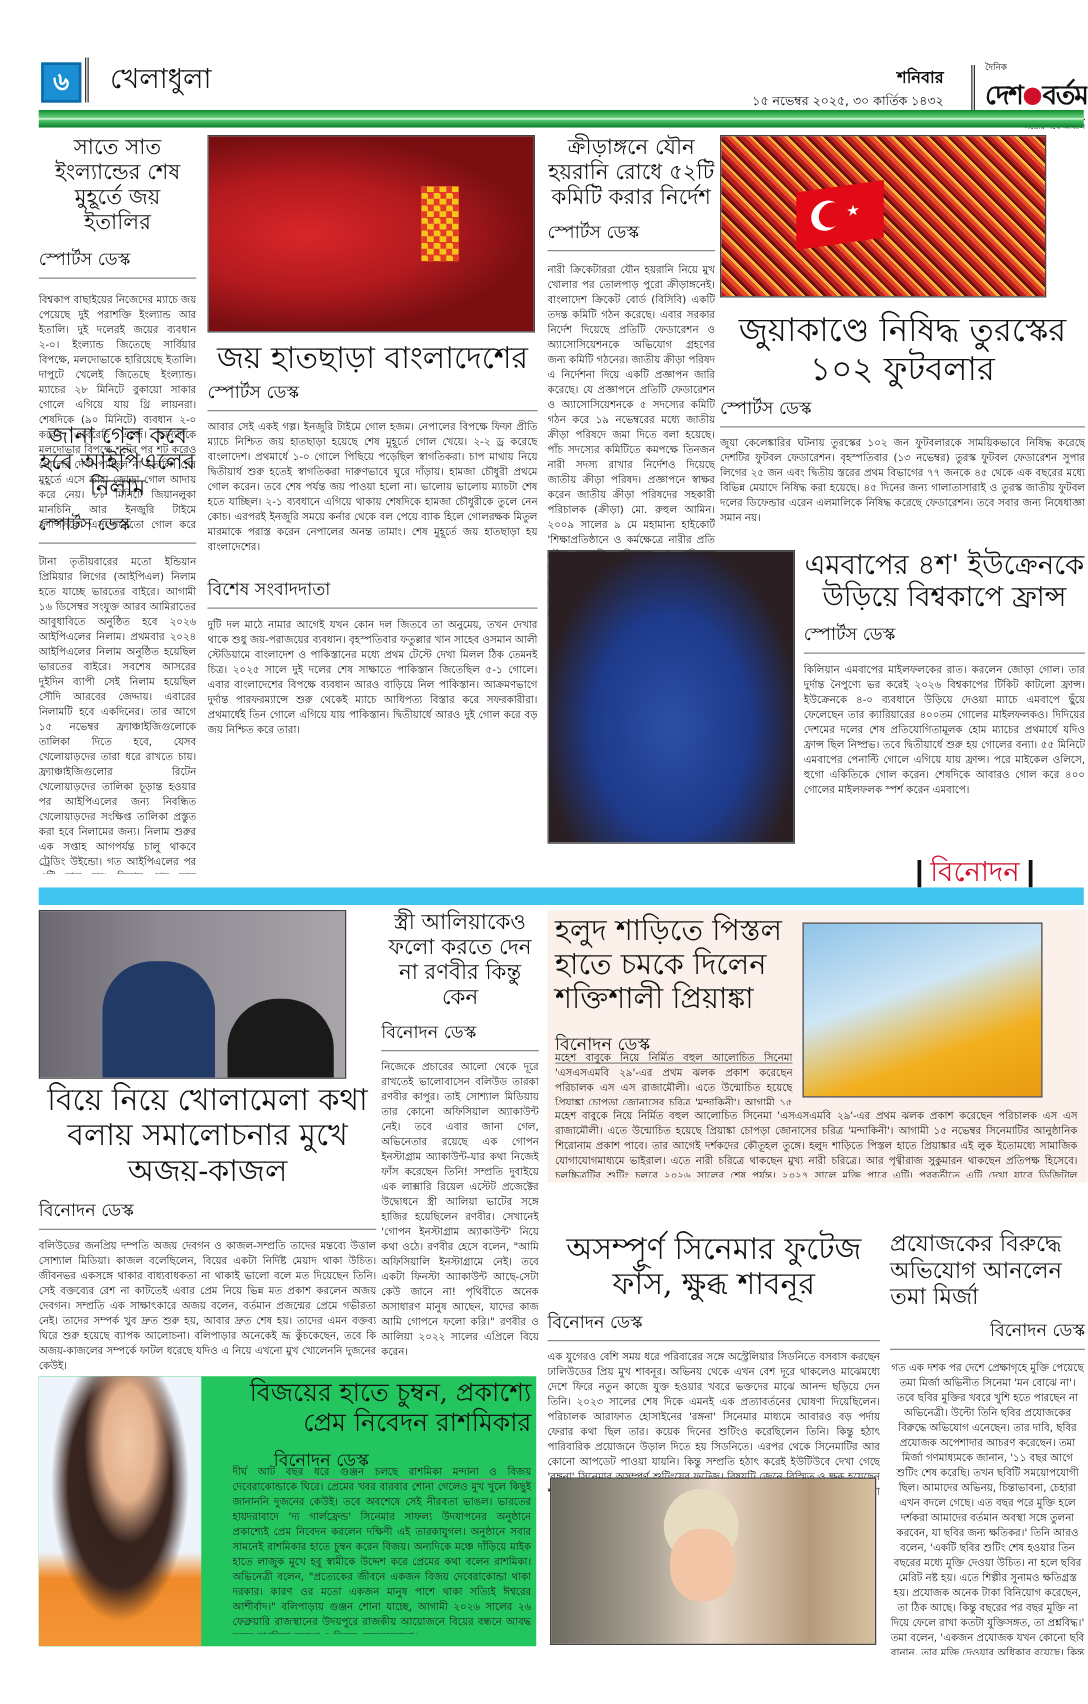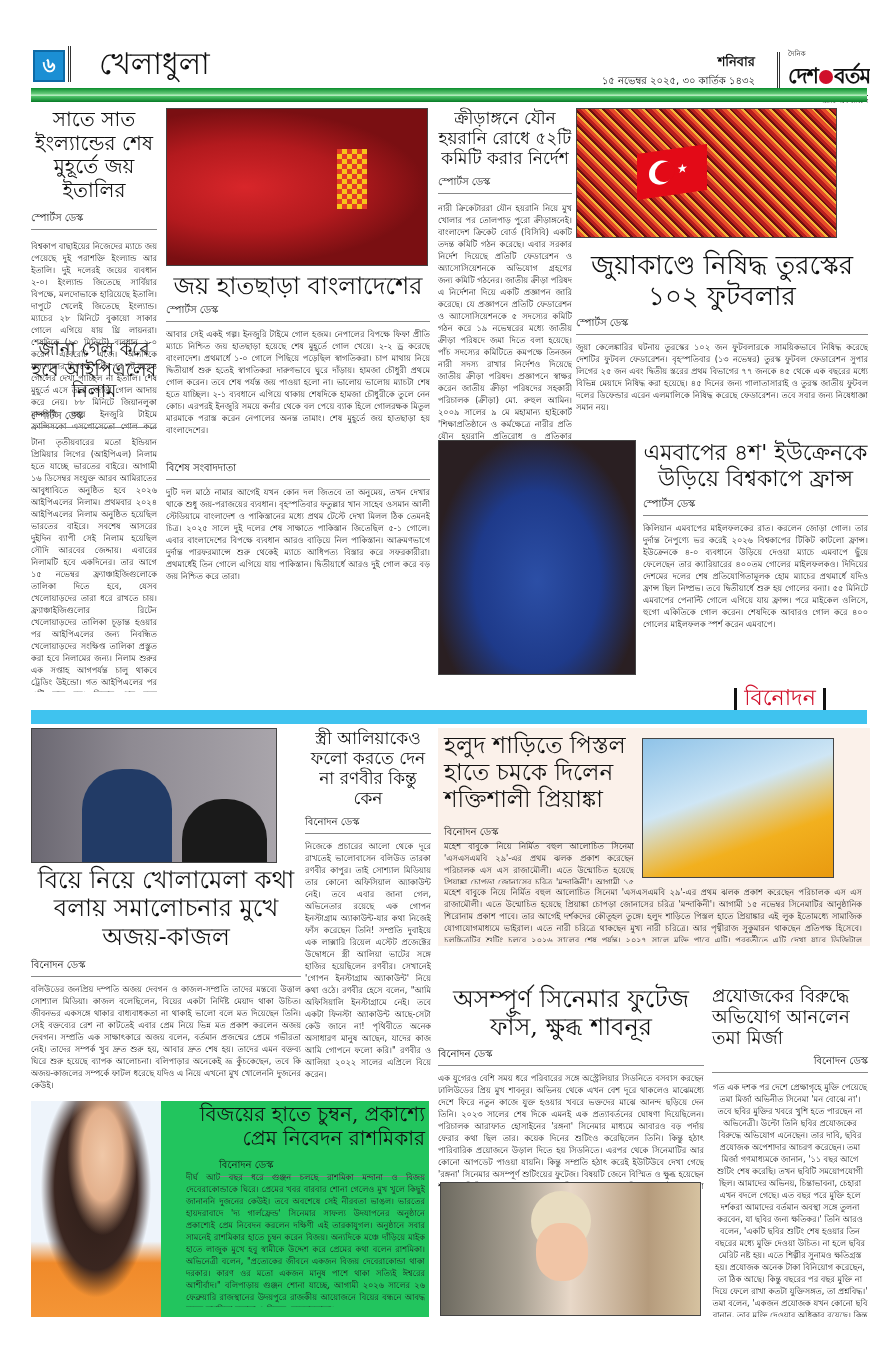--- a/index.html
+++ b/index.html
@@ -1,31 +1,31 @@
 <!DOCTYPE html>
 <html><head>
 <meta charset="utf-8">
 <style>
 *{box-sizing:border-box;margin:0;padding:0}
 body{width:870px;height:1363px;background:#fff;font-family:"DejaVu Sans","Liberation Sans",sans-serif;color:#111;position:relative;overflow:hidden}
 .abs{position:absolute}
 .pagenum{left:33px;top:50px;width:32px;height:32px;background:#1b8fd4;border:2px solid #0d6aa6;color:#fff;font-size:20px;font-weight:bold;display:flex;align-items:center;justify-content:center}
-.sect{left:68px;top:46px;font-size:30px;line-height:36px;padding-left:28px;border-left:3px double #333;font-family:"DejaVu Serif",serif}
+.sect{left:68px;top:46px;font-size:22px;line-height:36px;padding-left:17px;border-left:3px double #333;font-family:"DejaVu Serif",serif}
 .dateblock{left:540px;top:52px;width:240px;text-align:right;padding-right:22px;border-right:3px double #333}
 .dateblock .day{font-size:13px;font-weight:bold}
 .dateblock .date{font-size:10px}
 .logo{left:788px;top:48px;width:80px}
 .logo .small{font-size:7px}
 .logo .name{font-size:21px;font-weight:bold;white-space:nowrap;letter-spacing:-1px}
 .logo .name .dot{display:inline-block;width:14px;height:14px;border-radius:50%;background:#d0102b;vertical-align:middle;margin:0 1px}
 .logo .tag{font-size:6px;text-align:right;border-top:1px solid #333;margin-left:10px}
 .greenbar{left:31px;top:88px;width:836px;height:14px;background:linear-gradient(180deg,#0a8c2c 0%,#6fd182 45%,#e8ffe8 50%,#4fc46a 60%,#067a25 100%)}
 .bluebar{left:31px;top:710px;width:836px;height:14px;background:#3fc3ef}
 .hl{font-family:"DejaVu Serif",serif;text-align:center;line-height:1.18;color:#111}
-.by{font-size:10px;border-bottom:1px solid #888;padding-bottom:2px}
+.by{font-size:14px;border-bottom:1px solid #888;padding-bottom:2px}
 .body{font-size:8.2px;line-height:12px;text-align:justify;color:#222;overflow:hidden}
 .img{overflow:hidden;border:1px solid #444}
 .red{color:#d0102b}
 .vbar{display:inline-block;width:3px;height:22px;background:#111;vertical-align:middle}
 </style>
 </head>
 <body>
 
 <div class="abs pagenum">৬</div>
 <div class="abs sect">খেলাধুলা</div>
@@ -34,21 +34,21 @@
   <div class="date">১৫ নভেম্বর ২০২৫, ৩০ কার্তিক ১৪৩২</div>
 </div>
 <div class="abs logo">
   <div class="small">দৈনিক</div>
   <div class="name"><span>দেশ</span><span class="dot"></span><span>বর্তমান</span></div>
   <div class="tag">সত্যের পথে অবিচল</div>
 </div>
 <div class="abs greenbar"></div>
 
 <div class="abs" style="left:31px;top:108px;width:126px">
-  <div class="hl" style="font-size:20px">সাতে সাত ইংল্যান্ডের শেষ মুহূর্তে জয় ইতালির</div>
+  <div class="hl" style="font-size:17px">সাতে সাত ইংল্যান্ডের শেষ মুহূর্তে জয় ইতালির</div>
   <div class="by" style="margin-top:8px">স্পোর্টস ডেস্ক</div>
   <div class="body" style="margin-top:10px;height:190px">বিশ্বকাপ বাছাইয়ের নিজেদের ম্যাচে জয় পেয়েছে দুই পরাশক্তি ইংল্যান্ড আর ইতালি। দুই দলেরই জয়ের ব্যবধান ২-০। ইংল্যান্ড জিতেছে সার্বিয়ার বিপক্ষে, মলদোভাকে হারিয়েছে ইতালি। দাপুটে খেলেই জিতেছে ইংল্যান্ড। ম্যাচের ২৮ মিনিটে বুকায়ো সাকার গোলে এগিয়ে যায় থ্রি লায়নরা। শেষদিকে (৯০ মিনিটে) ব্যবধান ২-০ করেন এবেরেচি এজে। অন্যদিকে মলদোভার বিপক্ষে শটের পর শট করেও গোলের দেখা পাচ্ছিল না ইতালি। শেষ মুহূর্তে এসে তারা জোড়া গোল আদায় করে নেয়। ৮৮ মিনিটে জিয়ানলুকা মানচিনি আর ইনজুরি টাইমে ফ্রান্সিসকো এসপোসেতো গোল করে জয় নিশ্চিত করেন। ৭ ম্যাচের ৬টি জিতে 'আই' গ্রুপে দ্বিতীয় স্থানে আছে ইতালি। অন্যদিকে সমান ম্যাচে সবকটিতেই জিতে 'কে' গ্রুপে শীর্ষে ইংল্যান্ড।</div>
 </div>
 <div class="abs" style="left:31px;top:338px;width:126px">
   <div class="hl" style="font-size:18px">জানা গেল কবে হবে আইপিএলের নিলাম</div>
   <div class="by" style="margin-top:6px">স্পোর্টস ডেস্ক</div>
   <div class="body" style="margin-top:8px;height:256px">টানা তৃতীয়বারের মতো ইন্ডিয়ান প্রিমিয়ার লিগের (আইপিএল) নিলাম হতে যাচ্ছে ভারতের বাইরে। আগামী ১৬ ডিসেম্বর সংযুক্ত আরব আমিরাতের আবুধাবিতে অনুষ্ঠিত হবে ২০২৬ আইপিএলের নিলাম। প্রথমবার ২০২৪ আইপিএলের নিলাম অনুষ্ঠিত হয়েছিল ভারতের বাইরে। সবশেষ আসরের দুইদিন ব্যাপী সেই নিলাম হয়েছিল সৌদি আরবের জেদ্দায়। এবারের নিলামটি হবে একদিনের। তার আগে ১৫ নভেম্বর ফ্র্যাঞ্চাইজিগুলোকে তালিকা দিতে হবে, যেসব খেলোয়াড়দের তারা ধরে রাখতে চায়। ফ্র্যাঞ্চাইজিগুলোর রিটেন খেলোয়াড়দের তালিকা চূড়ান্ত হওয়ার পর আইপিএলের জন্য নিবন্ধিত খেলোয়াড়দের সংক্ষিপ্ত তালিকা প্রস্তুত করা হবে নিলামের জন্য। নিলাম শুরুর এক সপ্তাহ আগপর্যন্ত চালু থাকবে ট্রেডিং উইন্ডো। গত আইপিএলের পর এটি চালু হয়। নিলাম শেষ হলে আবারও চালু হবে এই উইন্ডো। যা চলবে আইপিএল শুরুর একমাস আগপর্যন্ত। তবে ২০২৬ আইপিএলের নিলামে যাদের কেনা হবে তাদের কেউ ট্রেড করতে পারবে না। এ পর্যন্ত পাঁচটি দলের মধ্যে চারটি ট্রেড নিশ্চিত হয়েছে। এর মধ্যে রয়েছে আইপিএল ইতিহাসের সবচেয়ে আলোচিত ট্রেডার অদলবদল, যেখানে পাঁচবারের চ্যাম্পিয়ন চেন্নাই সুপার কিংস (সিএসকে) রাজস্থান রয়্যালস থেকে ভারতীয় উইকেটকিপার-ব্যাটার সঞ্জু স্যামসনকে পেয়েছে, আর রাজস্থান রয়্যালস পেয়েছে অলরাউন্ডার জুটি রবীন্দ্র জাদেজা এবং স্যাম কারানকে।</div>
 </div>
 
 <div class="abs img" style="left:166px;top:108px;width:262px;height:158px;background:radial-gradient(ellipse at 30% 50%,#d8262a 0%,#b31a1e 40%,#7a0f12 70%),linear-gradient(#c2c9d1,#e0e4e8)" title="bangladesh-football-team-celebration-photo">

